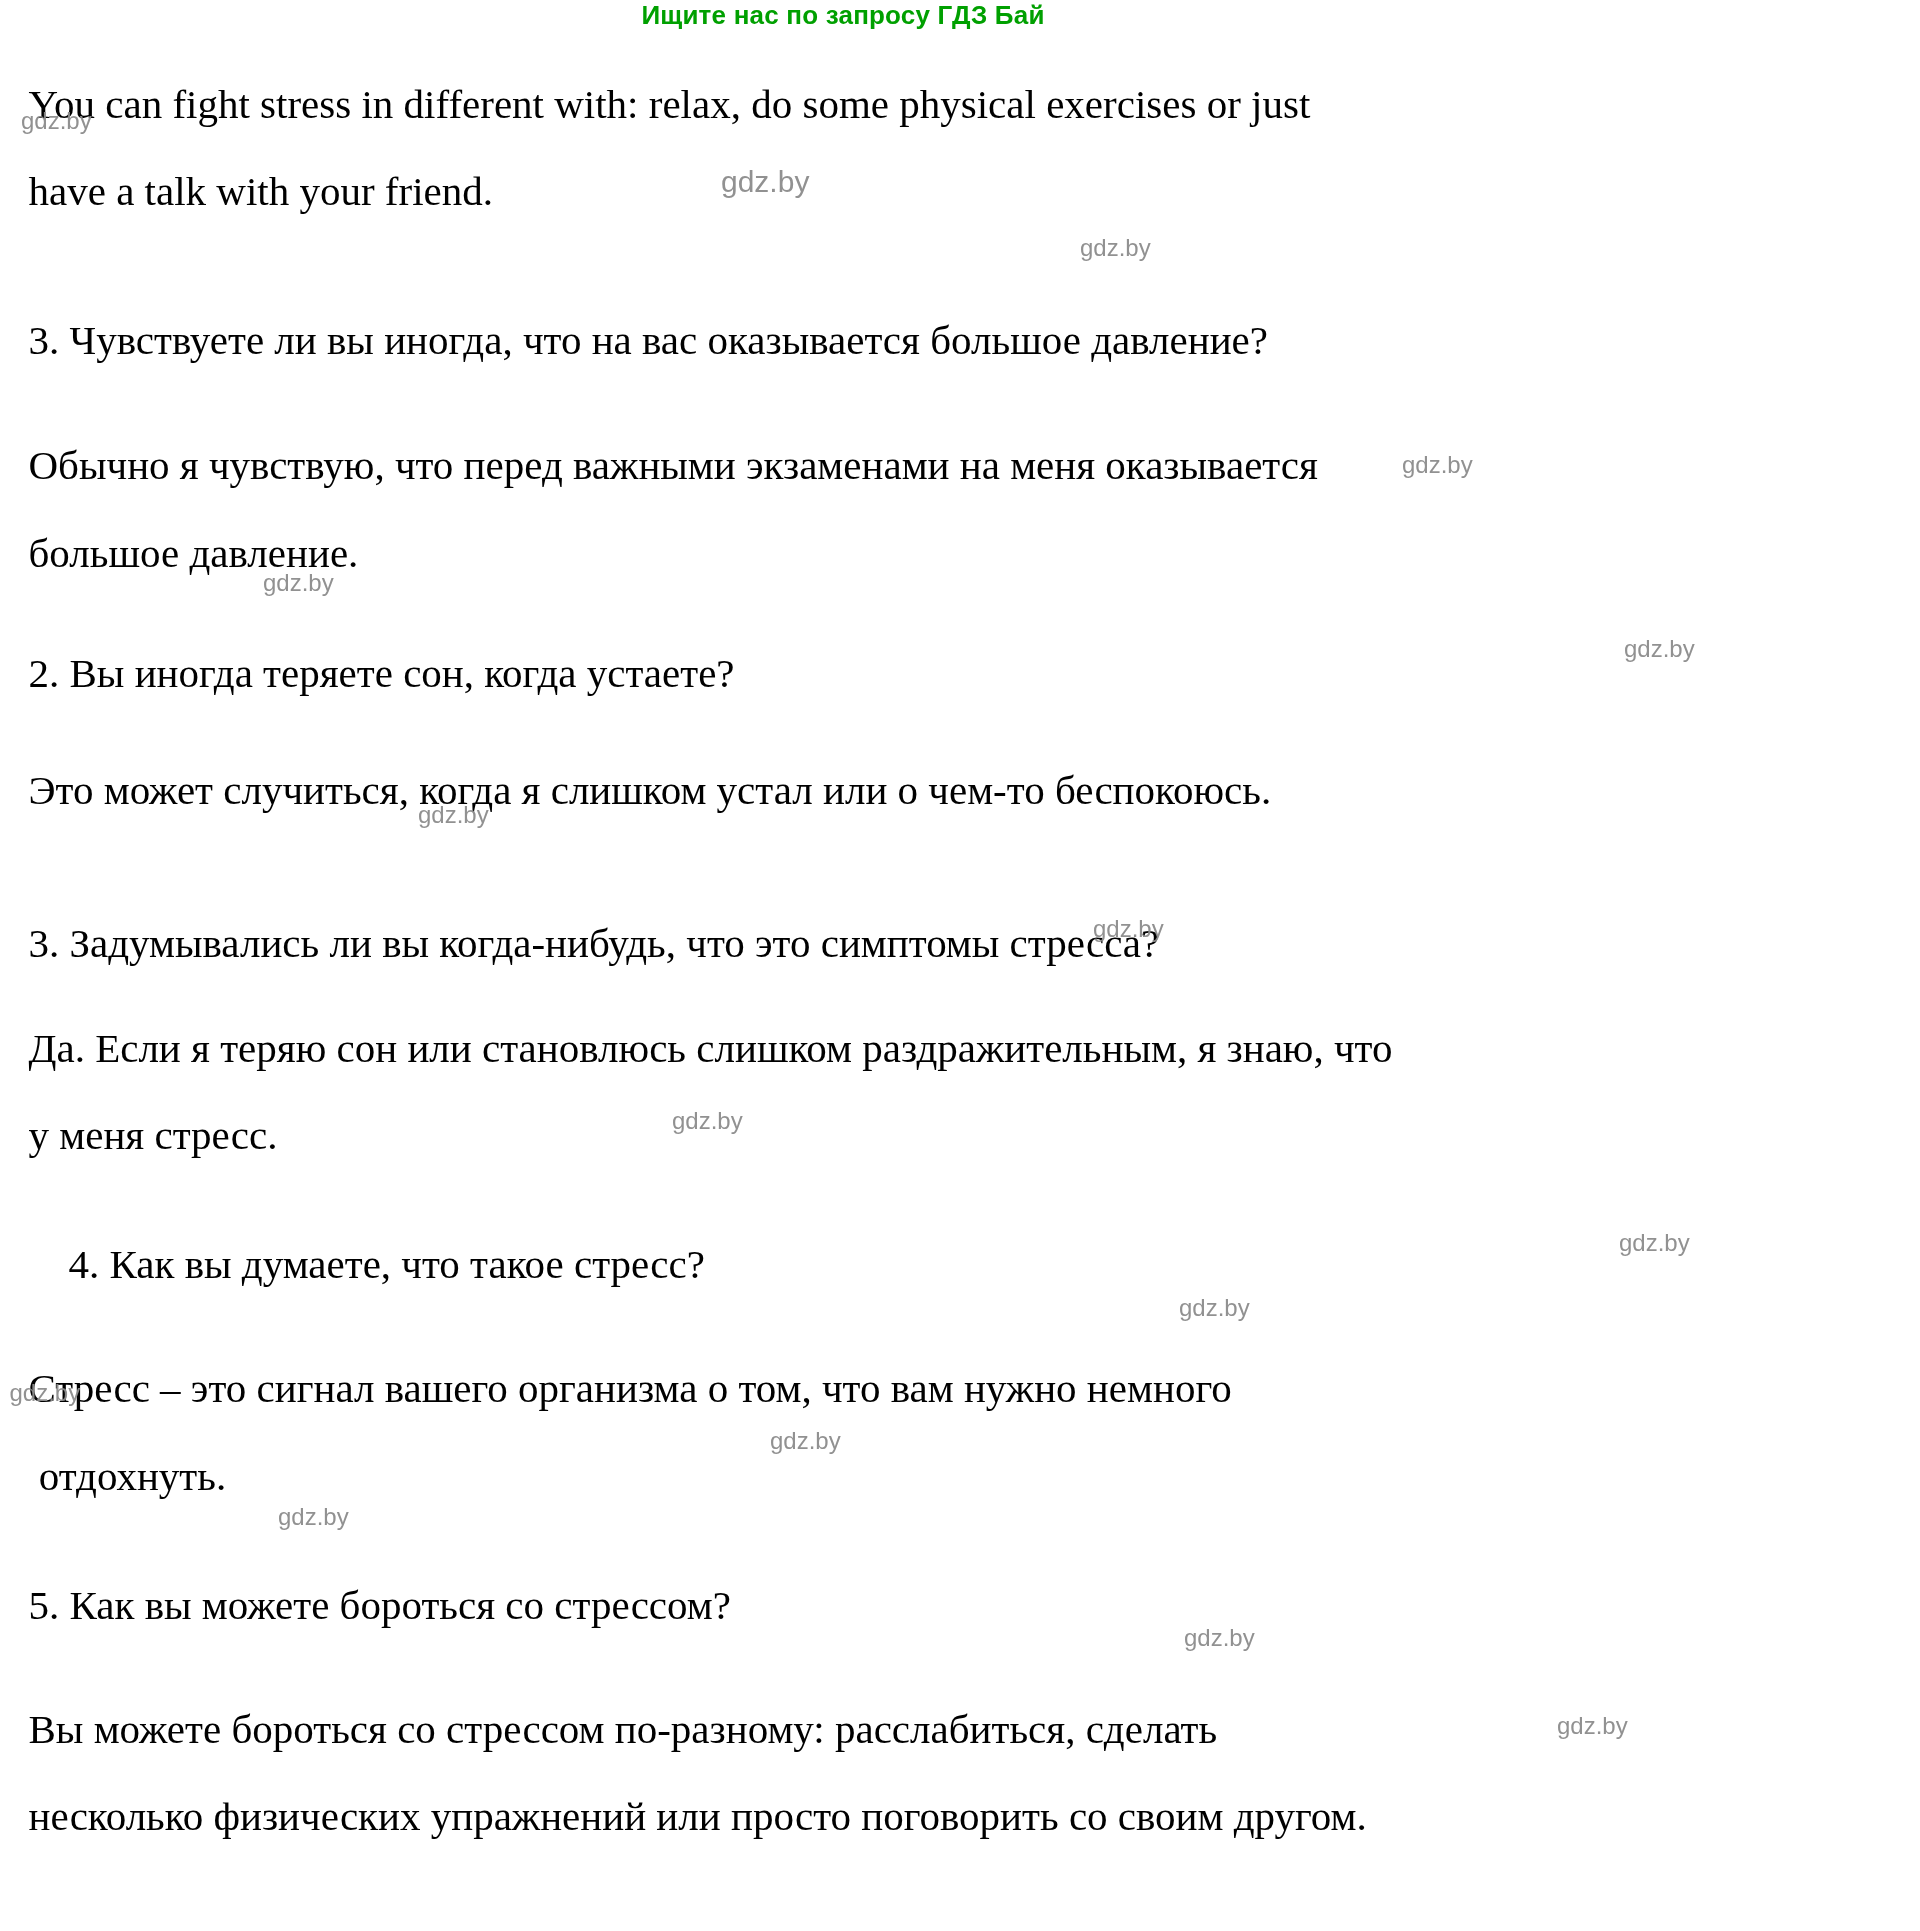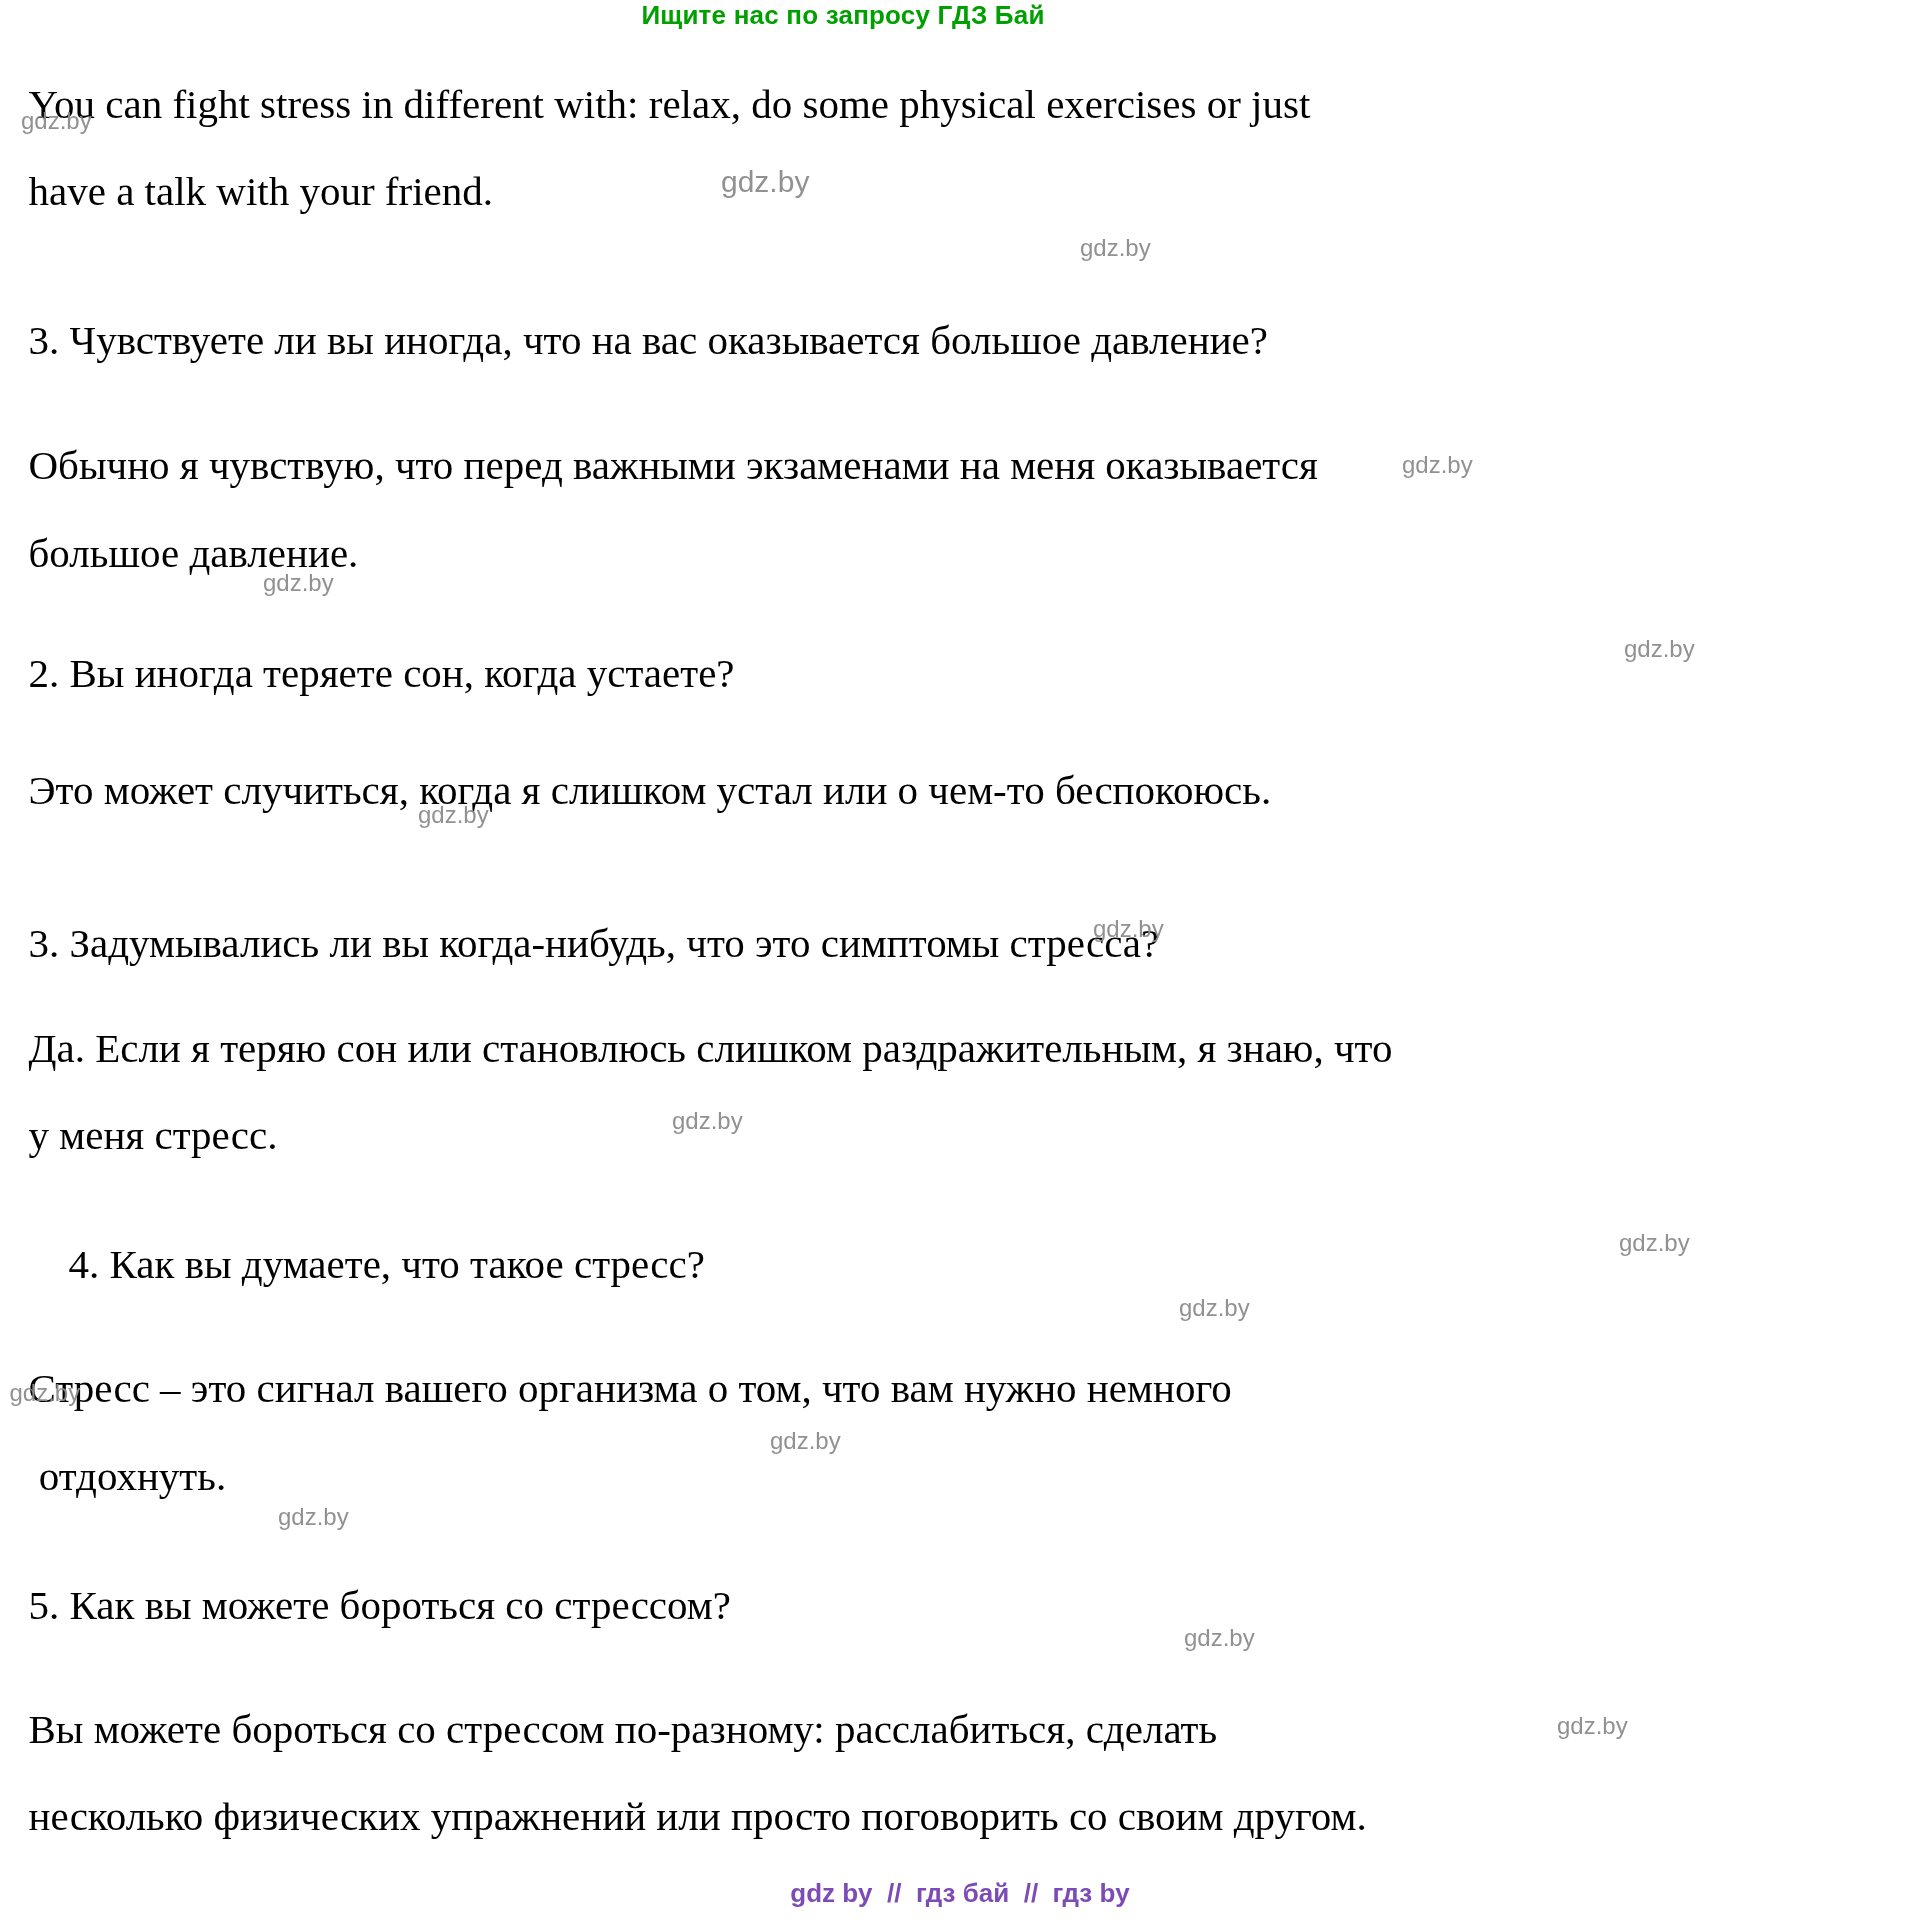--- a/index.html
+++ b/index.html
@@ -107,16 +107,15 @@
   <div class="wm" style="left:1093px; top:915px;  font-size:24px;">gdz.by</div>
   <div class="wm" style="left:672px;  top:1107px; font-size:24px;">gdz.by</div>
   <div class="wm" style="left:1619px; top:1229px; font-size:24px;">gdz.by</div>
   <div class="wm" style="left:1179px; top:1294px; font-size:24px;">gdz.by</div>
   <div class="wm" style="left:9.5px;   top:1379px; font-size:24px;">gdz.by</div>
   <div class="wm" style="left:770px;  top:1427px; font-size:24px;">gdz.by</div>
   <div class="wm" style="left:278px;  top:1503px; font-size:24px;">gdz.by</div>
   <div class="wm" style="left:1184px; top:1624px; font-size:24px;">gdz.by</div>
   <div class="wm" style="left:1557px; top:1712px; font-size:24px;">gdz.by</div>
 
-  <div class="footer">gdz by  //  гдз бай  //  гдз by</div>
 
 </div>
 
 
 </body></html>

